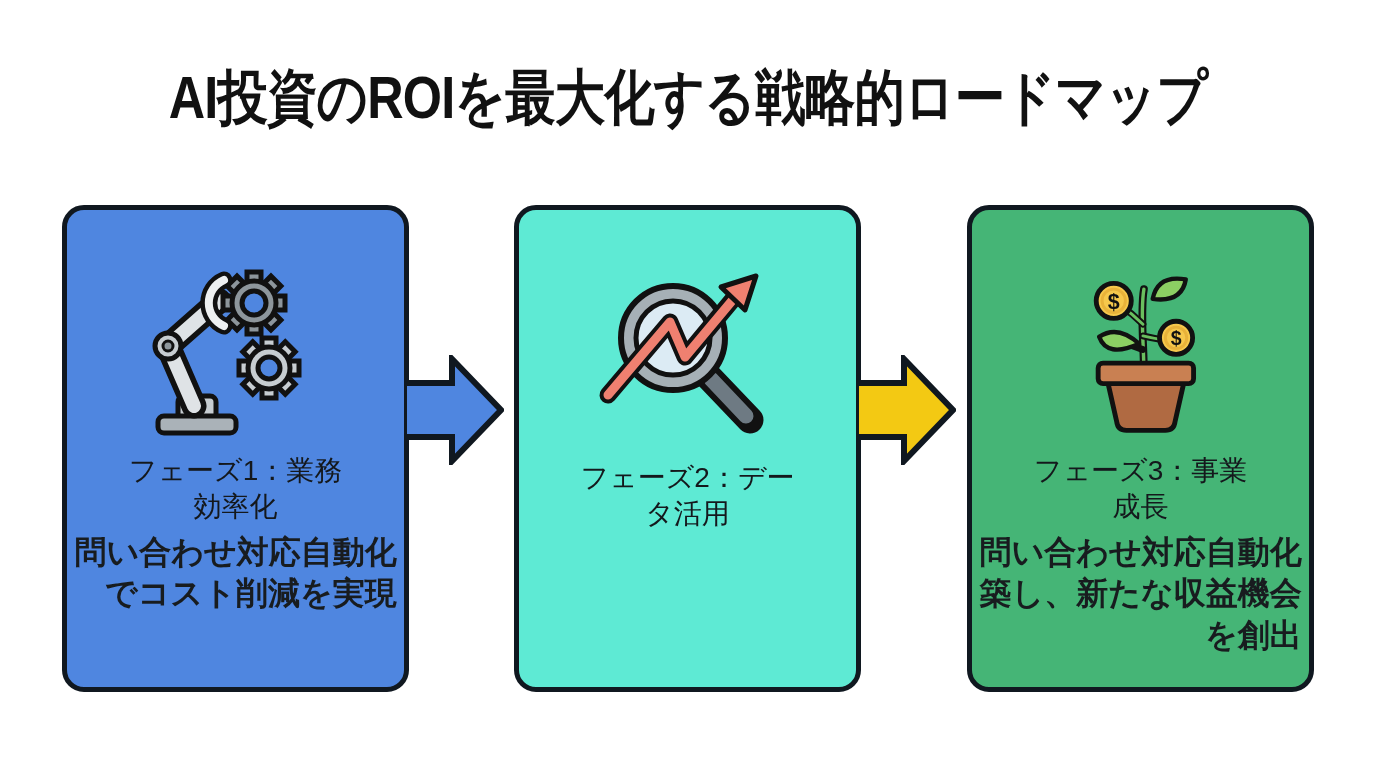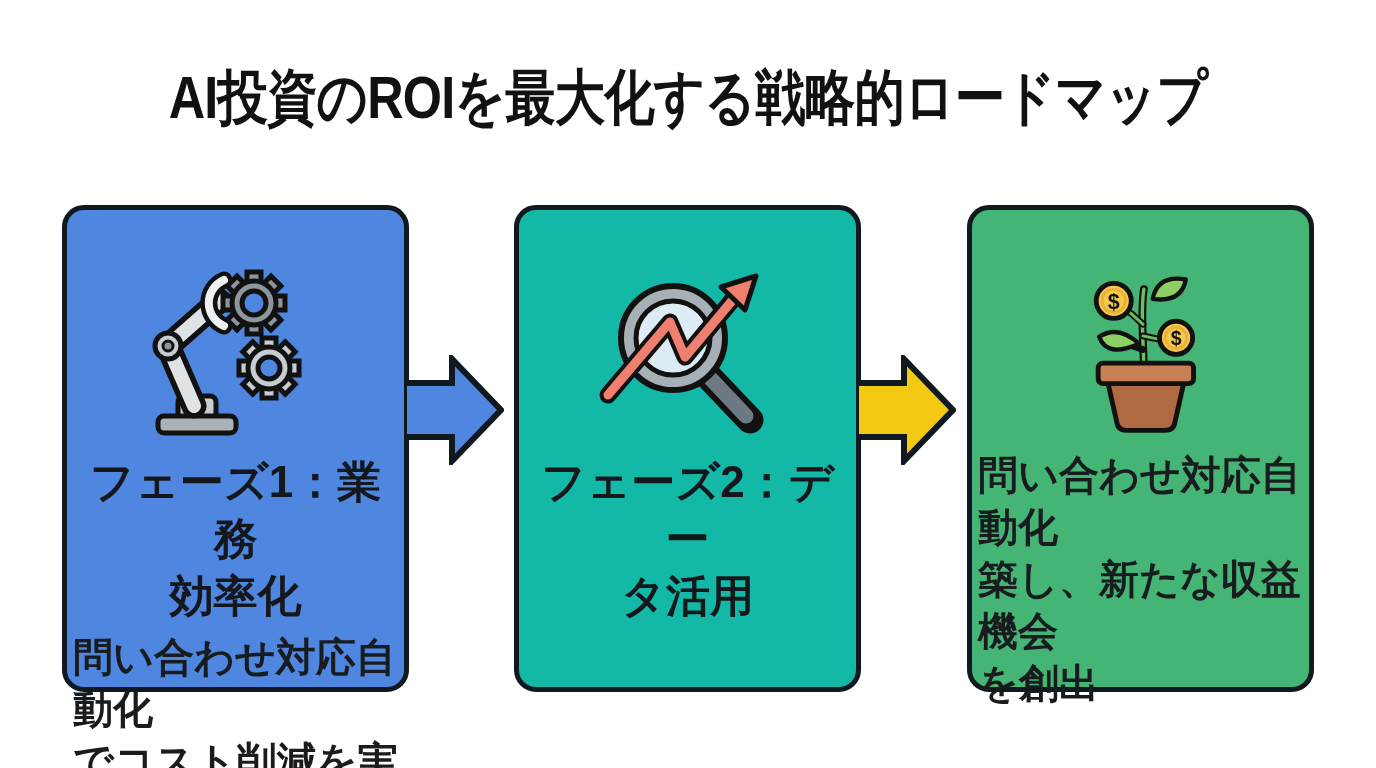--- a/index.html
+++ b/index.html
@@ -17,32 +17,32 @@
     transform:scaleX(0.84);transform-origin:50% 50%;
     white-space:nowrap;
   }
 
   .card{
     position:absolute;top:205px;width:347px;height:487px;
     box-sizing:border-box;border:5px solid #101820;border-radius:22px;
     display:flex;flex-direction:column;align-items:center;
   }
   .card-1{left:62px;background:#4f86e0;}
-  .card-2{left:514px;background:#14b8a6;}
+  .card-2{left:514px;background:#5eead4;gap:7px;}
   .card-3{left:967px;background:#45b576;}
 
   .card .icon{width:200px;height:185px;margin-top:48px;flex:none;}
 
   .phase-title{
     margin:10px 8px 0 8px;text-align:center;white-space:pre-line;
-    font-size:44px;font-weight:700;line-height:1.3;color:#14181c;
+    font-size:28px;font-weight:400;line-height:1.3;color:#14181c;
   }
   .phase-desc{
-    margin:6px 6px 0 6px;text-align:left;white-space:pre-line;
-    font-size:40px;font-weight:600;line-height:1.3;color:#181c1f;
+    margin:6px 6px 0 6px;text-align:right;white-space:pre-line;
+    font-size:32px;font-weight:600;line-height:1.3;color:#181c1f;
   }
 
   .arrow{position:absolute;top:355px;width:100px;height:110px;}
   .arrow-1{left:404px;}
   .arrow-2{left:856px;}
 </style>
 </head>
 <body>
 
 <div class="stage">
@@ -143,18 +143,20 @@
       <circle cx="72" cy="44" r="18" fill="#f6c84c" stroke="#111" stroke-width="5"></circle>
       <circle cx="72" cy="44" r="12" fill="none" stroke="#e8b23a" stroke-width="3"></circle>
       <text x="72" y="52" text-anchor="middle" font-size="22" font-weight="bold" fill="#111">$</text>
       <circle cx="136" cy="82" r="17" fill="#f6c84c" stroke="#111" stroke-width="5"></circle>
       <circle cx="136" cy="82" r="11" fill="none" stroke="#e8b23a" stroke-width="3"></circle>
       <text x="136" y="89" text-anchor="middle" font-size="20" font-weight="bold" fill="#111">$</text>
 
       <path d="M66,128 L144,128 L135,168 Q134,177 125,177 L85,177 Q76,177 75,168 Z" fill="#b06a42" stroke="#111" stroke-width="5" stroke-linejoin="round"></path>
       <rect x="56" y="108" width="98" height="21" rx="5" fill="#c98052" stroke="#111" stroke-width="5"></rect>
     </svg>
+    <div class="phase-title">フェーズ3：事業
+成長</div>
     <div class="phase-desc">問い合わせ対応自動化
 築し、新たな収益機会
 を創出</div>
   </div>
 
 </div>
 
 </body></html>

